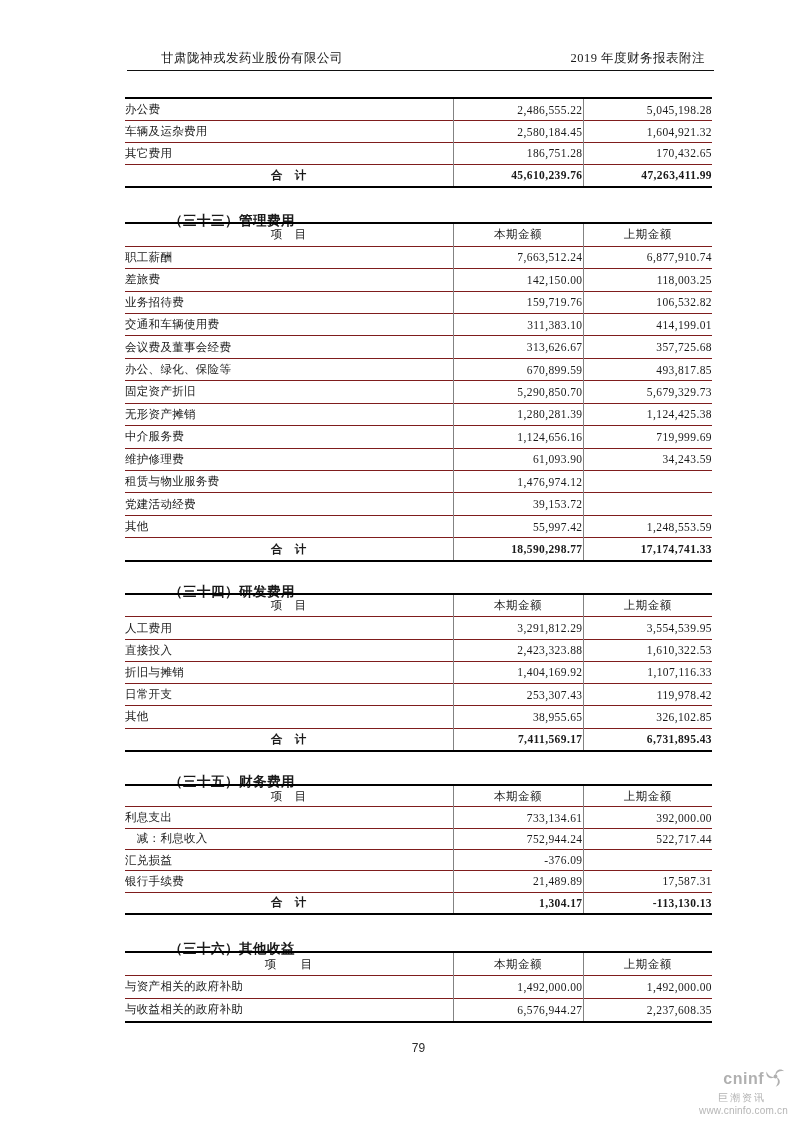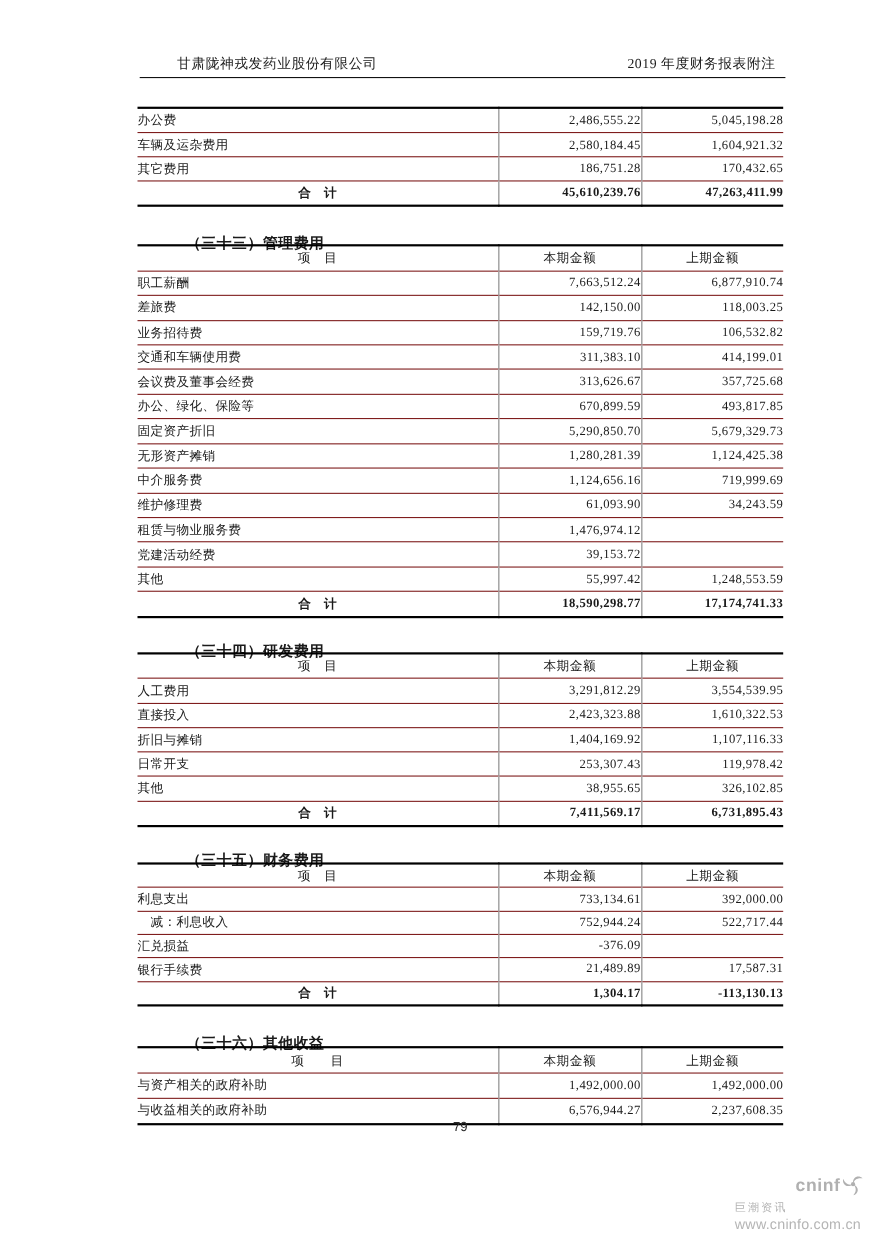--- a/index.html
+++ b/index.html
@@ -26,28 +26,28 @@
     padding:0;font-size:11.5px;font-weight:normal;vertical-align:middle;
     overflow:hidden;
   }
   .tbl th+th,.tbl td+td{border-left:1px solid #838383;}
   .tbl th{text-align:center;letter-spacing:0.5px;}
   .c-label{text-align:left;padding-left:9px;white-space:pre;letter-spacing:0.3px;}
   .c-num{text-align:right;padding-right:10px;letter-spacing:0.4px;white-space:pre;}
   tr.total td{font-weight:bold;text-align:right;}
   tr.total .c-label{text-align:center;padding-left:0;}
   
-  .page-num{position:absolute;left:125px;top:1017px;width:587px;text-align:center;
+  .page-num{position:absolute;left:125px;top:1041px;width:587px;text-align:center;
     font-family:"Liberation Sans","DejaVu Sans",sans-serif;font-size:12px;color:#2b2b2b;}
-  .logo{position:absolute;right:5px;top:1066px;width:120px;
+  .logo{position:absolute;right:5px;top:1066px;width:120px;text-align:right;
     font-family:"Liberation Sans","DejaVu Sans",sans-serif;color:#b2b2b2;line-height:1.1;}
   .logo-row1{display:flex;justify-content:flex-end;align-items:center;gap:1px;padding-right:2px;}
   .logo-word{font-size:16px;font-weight:bold;letter-spacing:0.5px;color:#b0b0b0;}
   .logo-cn{font-size:10px;letter-spacing:2px;color:#b2b2b2;padding-right:22px;margin-top:1px;}
-  .logo-url{font-size:13px;color:#b5b5b5;margin-top:2px;letter-spacing:0.2px;}
+  .logo-url{font-size:10px;color:#b5b5b5;margin-top:2px;letter-spacing:0.2px;}
 </style>
 </head>
 <body>
 
 <div class="page">
 
   <div class="hdr-company">甘肃陇神戎发药业股份有限公司</div>
   <div class="hdr-title">2019 年度财务报表附注</div>
   <div class="hdr-rule"></div>
 

